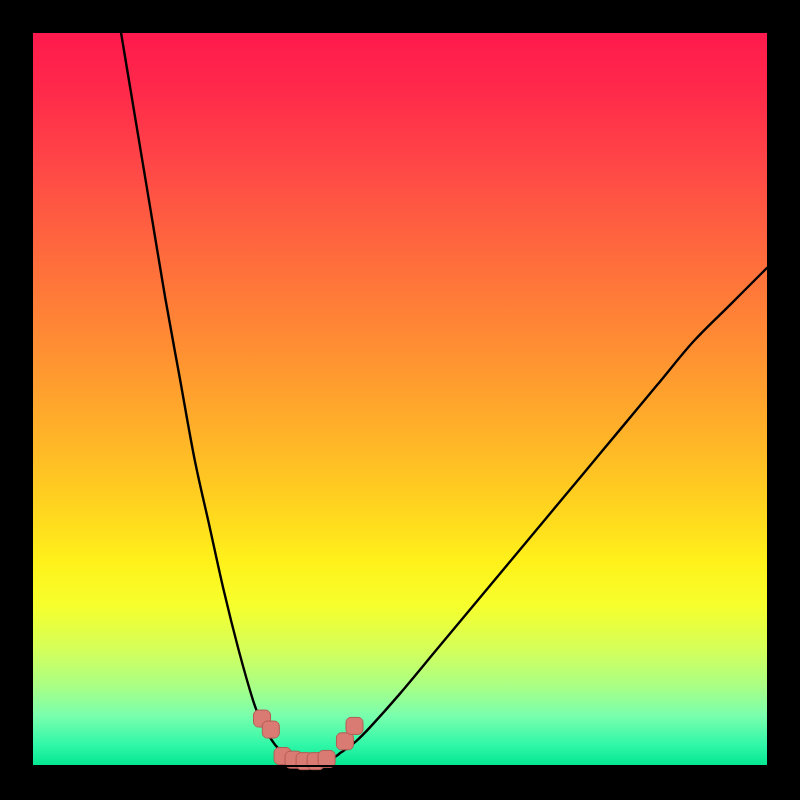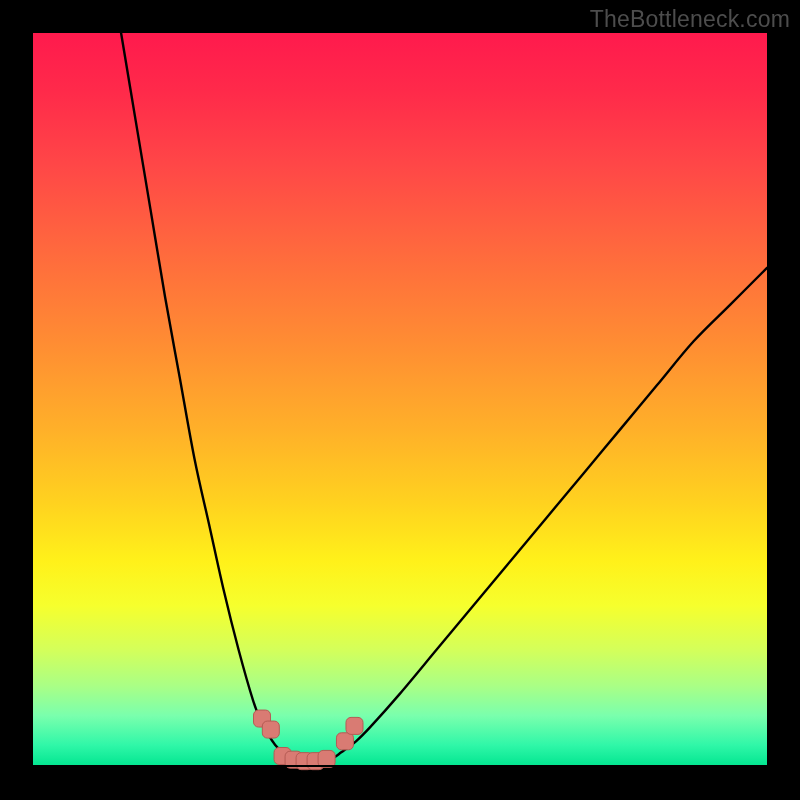--- a/index.html
+++ b/index.html
@@ -85,14 +85,13 @@
           <rect x="252.07" y="718.16" width="17" height="17" rx="5" ry="5" fill="#d97b73" stroke="#b55b54" stroke-width="1"></rect>
           <rect x="263.08" y="719.63" width="17" height="17" rx="5" ry="5" fill="#d97b73" stroke="#b55b54" stroke-width="1"></rect>
           <rect x="274.09" y="719.63" width="17" height="17" rx="5" ry="5" fill="#d97b73" stroke="#b55b54" stroke-width="1"></rect>
           <rect x="285.10" y="717.43" width="17" height="17" rx="5" ry="5" fill="#d97b73" stroke="#b55b54" stroke-width="1"></rect>
           <rect x="303.45" y="699.81" width="17" height="17" rx="5" ry="5" fill="#d97b73" stroke="#b55b54" stroke-width="1"></rect>
           <rect x="312.99" y="684.40" width="17" height="17" rx="5" ry="5" fill="#d97b73" stroke="#b55b54" stroke-width="1"></rect>
         </g>
     </svg>
   </div>
   <div class="bottom-cap"></div>
-  <div class="watermark">TheBottleneck.com</div>
 </div>
 
 </body></html>

